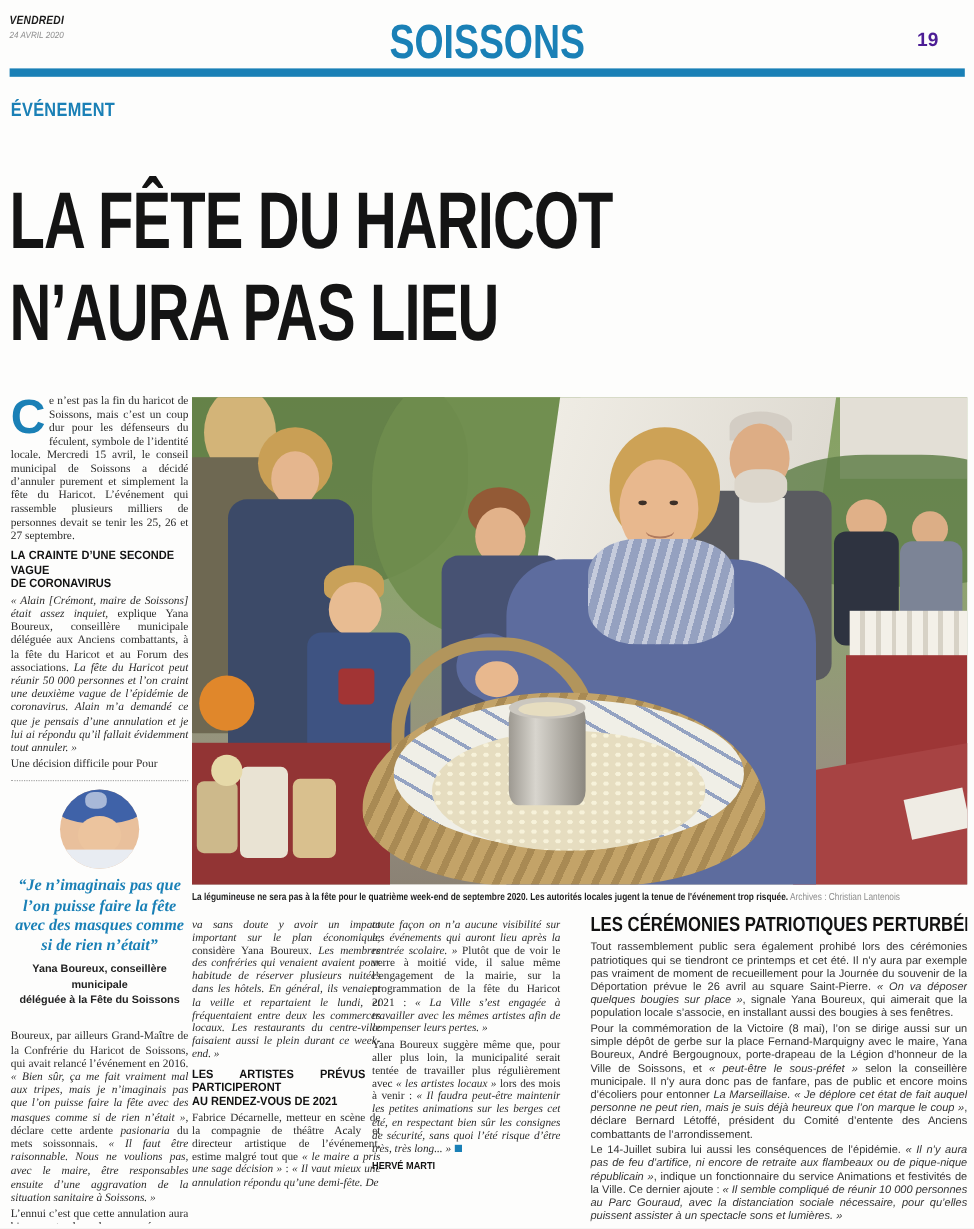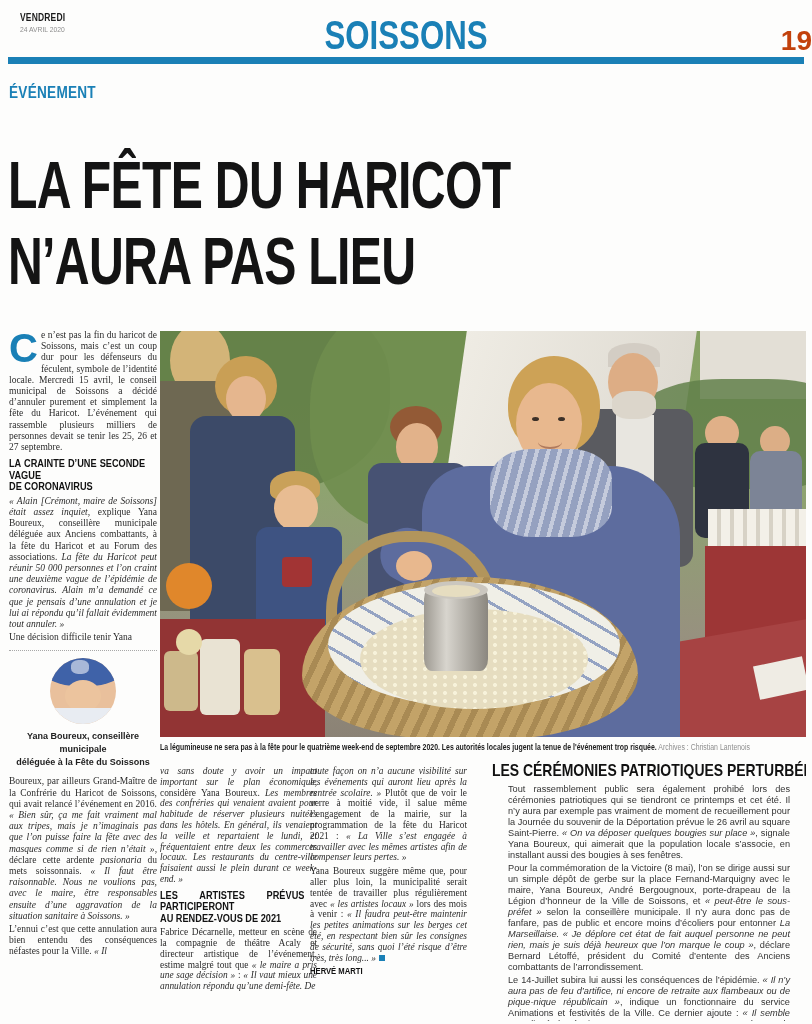--- a/index.html
+++ b/index.html
@@ -1,24 +1,24 @@
 <!DOCTYPE html>
 <html><head>
 <meta charset="utf-8">
 <style>
   html,body{margin:0;padding:0;background:#e8e8e8;}
   .page{position:relative;width:812px;height:1024px;background:#fdfdfc;overflow:hidden;
         font-family:"Liberation Sans",sans-serif;margin:0 auto;}
   
-  .masthead-date{position:absolute;left:20px;top:12px;}
+  .masthead-date{position:absolute;left:8px;top:12px;font-style:italic;}
   .md1{font-weight:bold;font-size:10px;color:#1b1b1b;transform:scaleX(.85);transform-origin:left;letter-spacing:.2px;}
   .md2{font-size:7.5px;color:#8d8d8d;margin-top:2px;transform:scaleX(.9);transform-origin:left;}
   .section-title{position:absolute;left:50%;top:13px;transform:translateX(-50%) scaleX(.78);
         font-size:40px;font-weight:bold;color:#1a80b6;white-space:nowrap;}
-  .page-number{position:absolute;right:0;top:25px;font-size:28px;font-weight:bold;color:#c2410c;}
+  .page-number{position:absolute;right:30px;top:25px;font-size:16px;font-weight:bold;color:#4c1d95;}
   .header-rule{position:absolute;left:8px;right:8px;top:57px;height:7px;background:#1a80b6;}
   
   .kicker{position:absolute;left:9px;top:84px;font-size:16px;font-weight:bold;color:#1a80b6;
         transform:scaleX(.85);transform-origin:left;letter-spacing:.3px;}
   .headline{position:absolute;left:8px;top:102px;font-size:67px;line-height:76px;font-weight:800;
         color:#141414;transform:scaleX(.72);transform-origin:left top;letter-spacing:-1px;white-space:nowrap;}
   .headline span{display:block;}
   .lede{position:absolute;left:9px;top:268px;width:752px;font-family:"Liberation Serif",serif;
         font-size:18.5px;line-height:26px;color:#1f1f1f;}
   .lede-tag{font-family:"Liberation Sans",sans-serif;font-size:11px;font-weight:bold;color:#1a80b6;
@@ -35,21 +35,21 @@
   .subhead span{display:block;}
   .sep{border-top:1px dotted #a8a8a8;margin:7px 0 7px;}
   .portrait{width:66px;height:66px;border-radius:50%;margin:0 auto 6px;position:relative;overflow:hidden;background:#e9c09c;}
   .po-hat{position:absolute;top:-6px;left:-5px;right:-5px;height:34px;background:#3f62a8;border-radius:50% 50% 42% 42%;}
   .po-hat:after{content:"";position:absolute;left:26px;top:8px;width:18px;height:14px;background:rgba(255,255,255,.55);border-radius:40%;}
   .po-face{position:absolute;top:22px;left:15px;width:36px;height:32px;background:#ecc49e;border-radius:50%;}
   .po-torso{position:absolute;bottom:0;left:0;right:0;height:16px;background:#e8ecf2;}
   .quote{font-family:"Liberation Serif",serif;font-style:italic;font-weight:bold;font-size:13.5px;
         line-height:16.5px;color:#1a80b6;text-align:center;margin:0 0 5px;}
   .quote-attr{font-family:"Liberation Sans",sans-serif;font-weight:bold;font-size:9px;line-height:13px;
-        color:#222;text-align:center;margin-bottom:7px;}
+        color:#222;text-align:center;margin-bottom:19px;}
   .quote-attr span{display:block;}
   
   .photo{position:absolute;left:160px;top:331px;width:646px;height:406px;overflow:hidden;
         background:linear-gradient(180deg,#85a062 0%,#8da56e 35%,#97917f 75%,#8b8275 100%);}
   .ph{position:absolute;}
   .f-l{left:-30px;top:-40px;width:260px;height:200px;background:#5f7c44;border-radius:45%;opacity:.85;}
   .f-m{left:150px;top:-30px;width:200px;height:230px;background:#6f8d4e;border-radius:45%;opacity:.9;}
   .tent-c{left:295px;top:-12px;width:230px;height:192px;background:linear-gradient(100deg,#efece4,#ddd9d0);transform:skewX(-8deg);}
   .tent-r{left:540px;top:-10px;width:120px;height:78px;background:#e3dfd6;}
   .f-r{left:470px;top:48px;width:230px;height:110px;background:#61804a;border-radius:40%;opacity:.85;}
@@ -119,21 +119,21 @@
   .colA{left:160px;} .colB{left:310px;}
   .colA p,.colB p{margin:0 0 3px;}
   .byline{font-family:"Liberation Sans",sans-serif;font-weight:bold;font-size:8.5px;color:#111;
         margin-top:2px;transform:scaleX(.9);transform-origin:left;}
   .endmark{display:inline-block;width:6px;height:6px;background:#1a80b6;margin-left:3px;}
   
   .sidebar{position:absolute;left:492px;top:761px;width:314px;height:260px;overflow:hidden;
         font-family:"Liberation Sans",sans-serif;font-size:9.2px;line-height:11px;color:#333;text-align:justify;}
   .sidebar-title{font-size:17px;font-weight:bold;color:#111;line-height:19px;white-space:nowrap;
         transform:scaleX(.82);transform-origin:left;margin:0 0 4px;}
-  .sidebar p{margin:0 16px 2px;}
+  .sidebar p{margin:0 0 2px;}
 </style>
 </head>
 <body>
 
 <div class="page">
 
   <div class="masthead-date">
     <div class="md1">VENDREDI</div>
     <div class="md2">24 AVRIL 2020</div>
   </div>
@@ -147,27 +147,28 @@
       <span>N’AURA PAS LIEU</span>
     </h1>
 
   <div class="leftcol">
     <p><span class="dropcap">C</span><span>e n’est pas la fin du haricot de Soissons, mais c’est un coup dur pour les défenseurs du féculent, symbole de l’identité locale. Mercredi 15 avril, le conseil municipal de Soissons a décidé d’annuler purement et simplement la fête du Haricot. L’événement qui rassemble plusieurs milliers de personnes devait se tenir les 25, 26 et 27 septembre.</span></p>
     <h3 class="subhead">
         <span>LA CRAINTE D’UNE SECONDE VAGUE</span>
         <span>DE CORONAVIRUS</span>
       </h3>
     <p><span class="it">« Alain [Crémont, maire de Soissons] était assez inquiet, </span><span>explique Yana Boureux, conseillère municipale déléguée aux Anciens combattants, à la fête du Haricot et au Forum des associations. </span><span class="it">La fête du Haricot peut réunir 50 000 personnes et l’on craint une deuxième vague de l’épidémie de coronavirus. Alain m’a demandé ce que je pensais d’une annulation et je lui ai répondu qu’il fallait évidemment tout annuler. »</span></p>
-    <p>Une décision difficile tenir Yana</p>
+    <p>Une décision difficile pour Pour</p>
     <div class="sep"></div>
     <div class="portrait">
       <div class="po-hat"></div>
       <div class="po-face"></div>
       <div class="po-torso"></div>
     </div>
+    <div class="quote">“Je n’imaginais pas que l’on puisse faire la fête avec des masques comme si de rien n’était”</div>
     <div class="quote-attr">
         <span>Yana Boureux, conseillère municipale</span>
         <span>déléguée à la Fête du Soissons</span>
       </div>
     <p><span>Boureux, par ailleurs Grand-Maître de la Confrérie du Haricot de Soissons, qui avait relancé l’événement en 2016. </span><span class="it">« Bien sûr, ça me fait vraiment mal aux tripes, mais je n’imaginais pas que l’on puisse faire la fête avec des masques comme si de rien n’était »</span><span>, déclare cette ardente </span><span class="it">pasionaria</span><span> du mets soissonnais. </span><span class="it">« Il faut être raisonnable. Nous ne voulions pas, avec le maire, être responsables ensuite d’une aggravation de la situation sanitaire à Soissons. »</span></p>
     <p><span>L’ennui c’est que cette annulation aura bien entendu des conséquences néfastes pour la Ville. </span><span class="it">« Il</span></p>
   </div>
 
   <div class="photo">
     <div class="ph f-l"></div>

